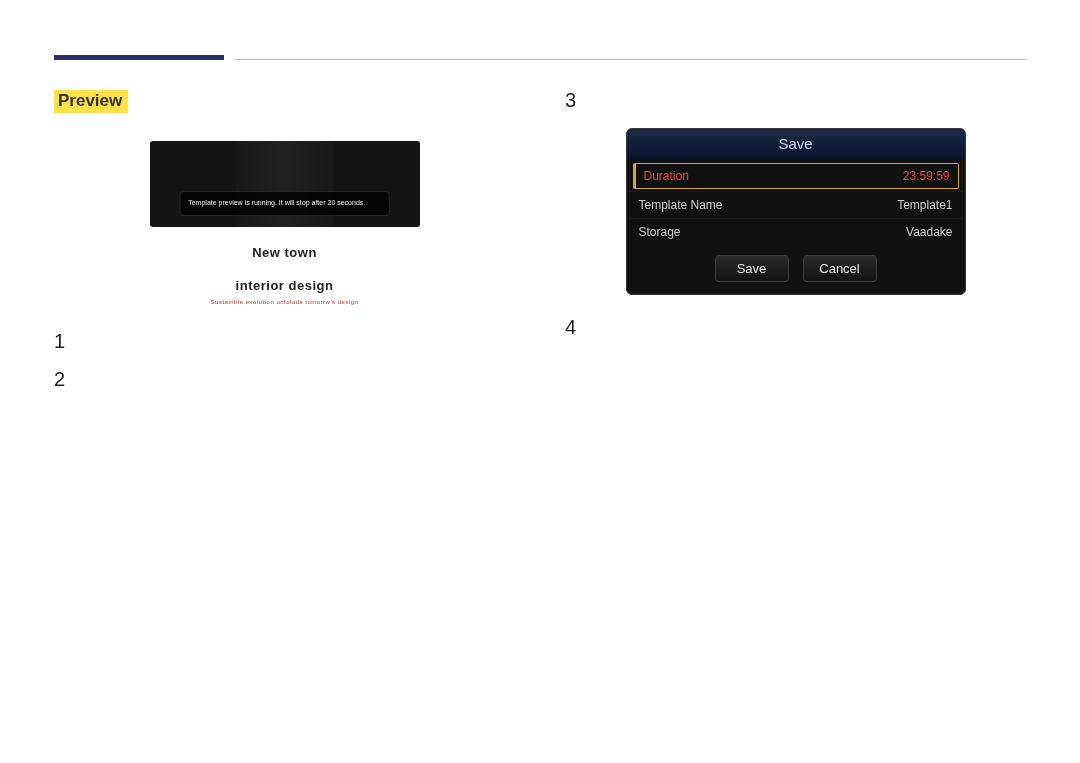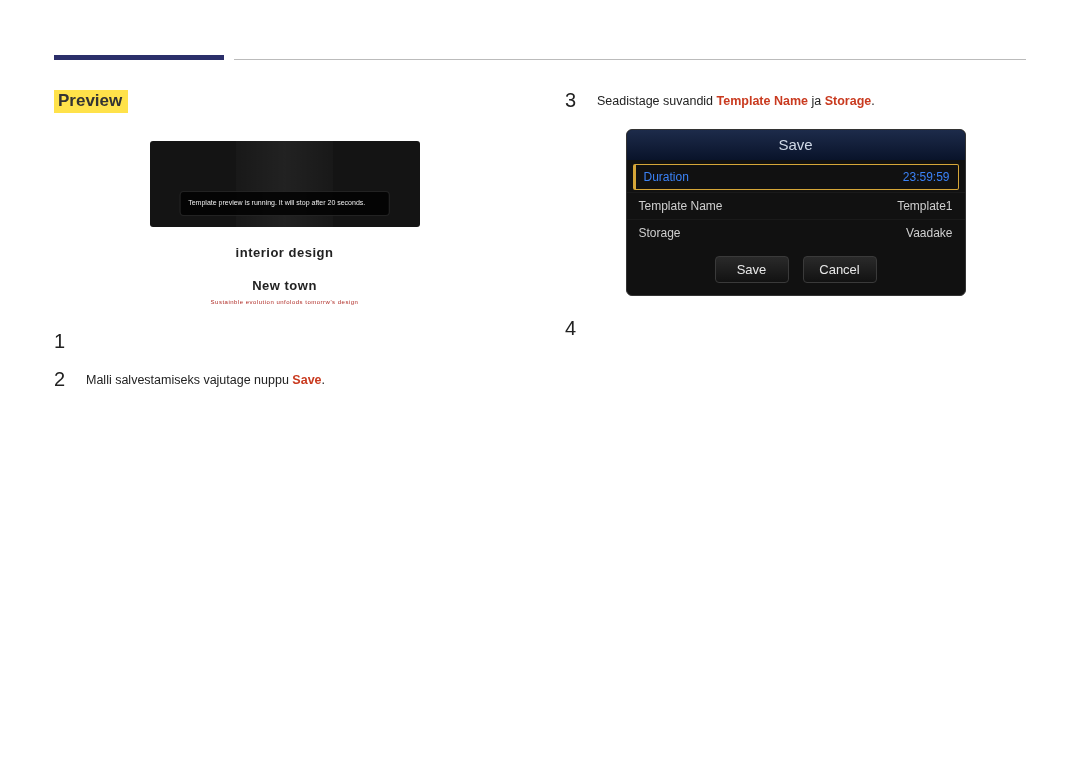--- a/index.html
+++ b/index.html
@@ -121,21 +121,21 @@
   .sd-row {
     display: flex;
     justify-content: space-between;
     padding: 6px 12px;
     color: #cfcfcf;
     font-size: 12px;
     border-top: 1px solid rgba(255,255,255,0.04);
   }
   .sd-row.sel {
     background: #111;
-    color: #3b82f6;
+    color: #ef4444;
     border: 1px solid #d6a638;
     border-left-width: 3px;
     border-radius: 2px;
     margin: 4px 6px 2px 6px;
     padding: 5px 8px;
   }
   .sd-buttons {
     display: flex;
     justify-content: center;
     gap: 14px;
@@ -162,44 +162,38 @@
 
 <div class="columns">
 
   <div class="col">
     <div class="section-title">Preview</div>
 
     <div class="preview-image">
       <div class="pv-top">
         <div class="pv-msg">Template preview is running. It will stop after 20 seconds.</div>
       </div>
+      <div class="pv-title">New town</div>
       <div class="pv-title">interior design</div>
-      <div class="pv-title">New town</div>
       <div class="pv-sub">Sustainble evolution unfolods tomorrw's design</div>
     </div>
 
     <div class="steps">
       <div class="step">
         <div class="step-num">1</div>
       </div>
       <div class="step">
         <div class="step-num">2</div>
-        <div class="step-text">
-          <span>Malli salvestamiseks vajutage nuppu </span><em class="kw">Save</em><span>.</span>
-        </div>
       </div>
     </div>
   </div>
 
   <div class="col">
     <div class="step">
       <div class="step-num">3</div>
-      <div class="step-text">
-        <span>Seadistage suvandid </span><em class="kw">Template Name</em><span> ja </span><em class="kw">Storage</em><span>.</span>
-      </div>
     </div>
 
     <div class="save-dialog">
       <div class="sd-header">Save</div>
       <div class="sd-rows">
         <div class="sd-row sel">
           <span>Duration</span>
           <span>23:59:59</span>
         </div>
         <div class="sd-row">

